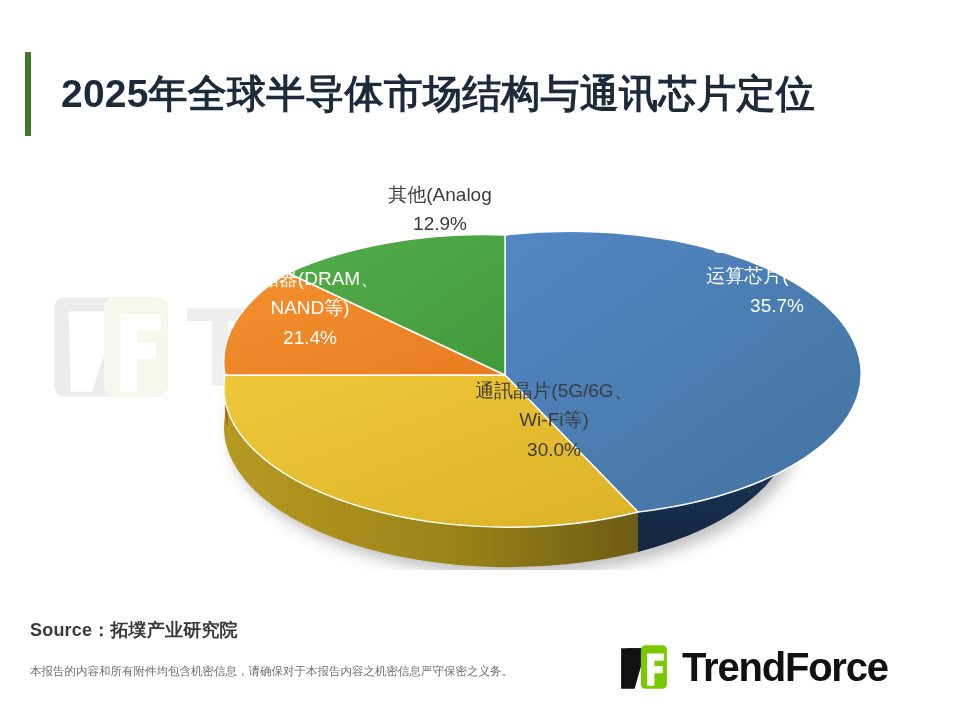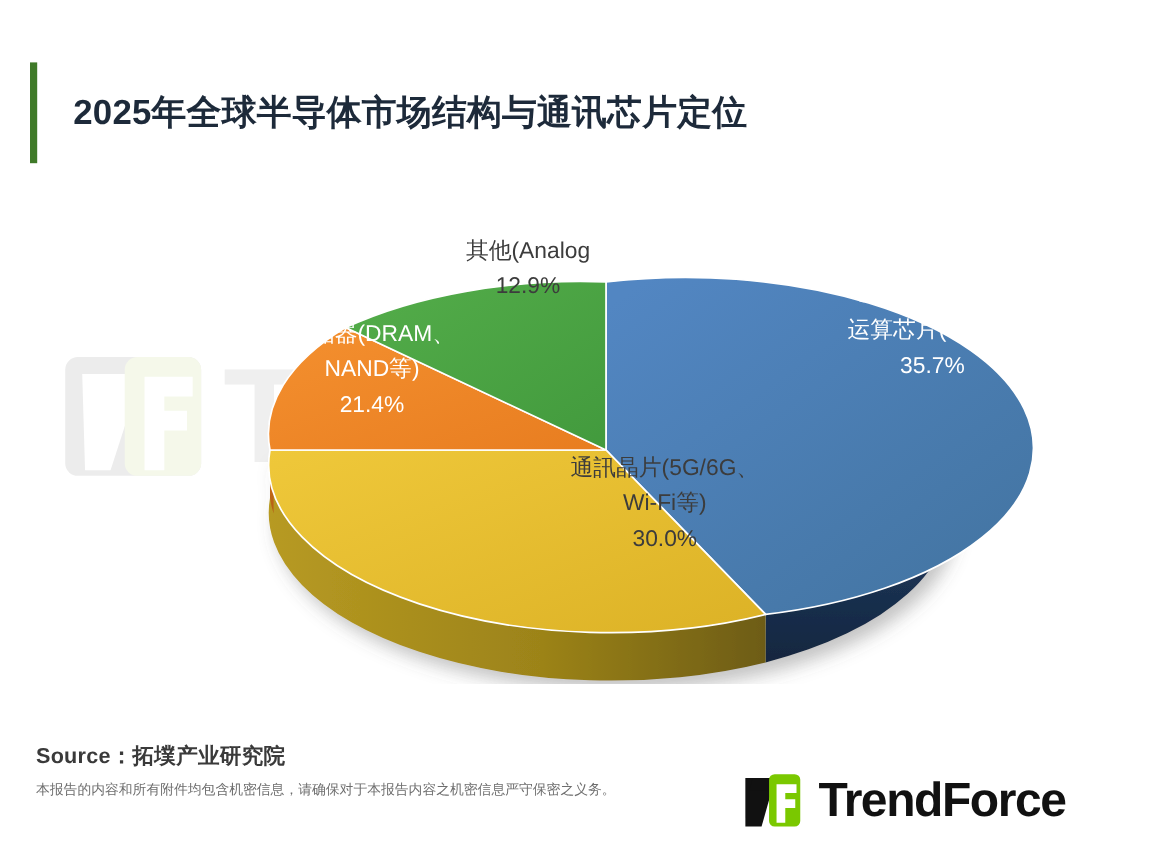--- a/index.html
+++ b/index.html
@@ -32,21 +32,21 @@
     align-items: center;
   }
   #title-accent-bar {
     width: 6px;
     height: 84px;
     background: #3f7a29;
     flex: 0 0 auto;
   }
   #page-title {
     margin-left: 30px;
-    font-size: 29px;
+    font-size: 39px;
     font-weight: 700;
     color: #1d2a3a;
     letter-spacing: 0.2px;
     white-space: nowrap;
   }
 
   
   #watermark {
     position: absolute;
     left: 52px;
@@ -104,37 +104,37 @@
   .slice-label .lbl-pct {
     display: block;
     font-size: 19px;
   }
   .label-light { color: #ffffff; }
   .label-dark  { color: #3c3c3c; }
 
   #label-compute { left: 512px; top: 72px; width: 230px; }
   #label-comm    { left: 244px; top: 216px; width: 320px; }
   #label-memory  { left: 40px;  top: 104px; width: 240px; }
-  #label-other   { left: 190px; top: 20px;  width: 200px; margin-top: 15px; }
+  #label-other   { left: 190px; top: 20px;  width: 200px; }
 
   
   #footer {
     position: absolute;
     left: 30px;
     top: 618px;
     z-index: 3;
   }
   #source-line {
     font-size: 18px;
     font-weight: 700;
     color: #3a3a3a;
     letter-spacing: 0.2px;
   }
   #disclaimer {
-    margin-top: 8px;
+    margin-top: 20px;
     font-size: 11.5px;
     color: #6e6e6e;
     line-height: 1.65;
   }
   #disclaimer div { white-space: nowrap; }
 
   
   #brand-logo {
     position: absolute;
     left: 618px;

